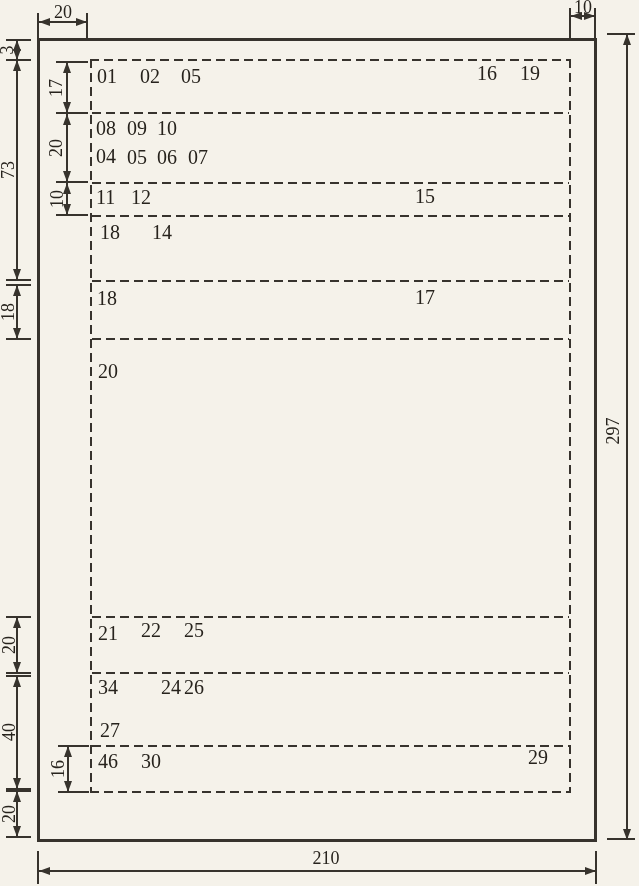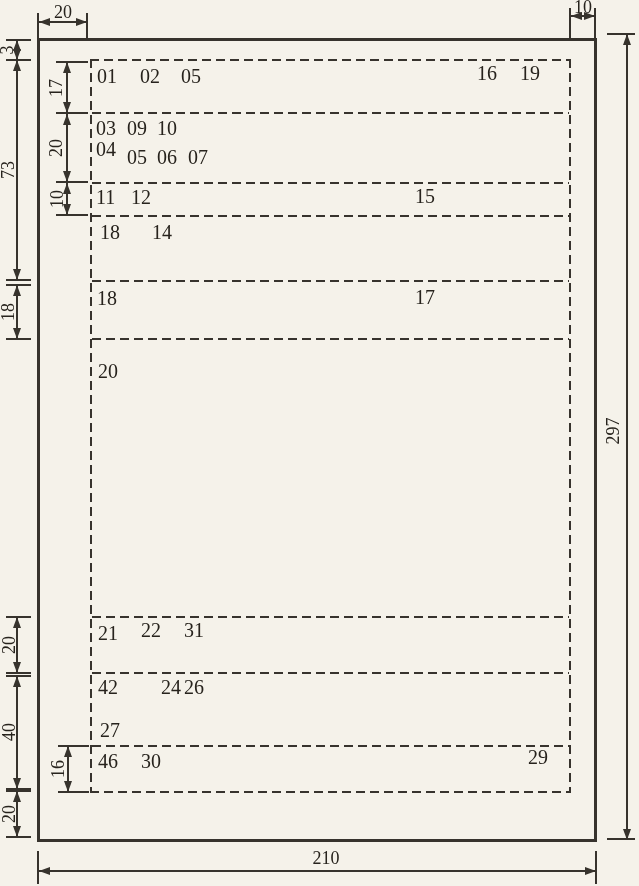--- a/index.html
+++ b/index.html
@@ -47,45 +47,45 @@
   <div class="dh" style="left:92px;top:616px;width:477px;"></div>
   <div class="dh" style="left:92px;top:672px;width:477px;"></div>
   <div class="dh" style="left:92px;top:745px;width:477px;"></div>
 
   <span class="zl" style="left:97px;top:66px;">01</span>
   <span class="zl" style="left:140px;top:66px;">02</span>
   <span class="zl" style="left:181px;top:66px;">05</span>
   <span class="zl" style="left:477px;top:63px;">16</span>
   <span class="zl" style="left:520px;top:63px;">19</span>
 
-  <span class="zl" style="left:96px;top:118px;">03</span>
+  <span class="zl" style="left:96px;top:118px;">08</span>
   <span class="zl" style="left:127px;top:118px;text-align:right;">09</span>
   <span class="zl" style="left:157px;top:118px;">10</span>
-  <span class="zl" style="left:96px;top:139px;">04</span>
+  <span class="zl" style="left:96px;top:146px;">04</span>
   <span class="zl" style="left:127px;top:147px;">05</span>
   <span class="zl" style="left:157px;top:147px;">06</span>
   <span class="zl" style="left:188px;top:147px;">07</span>
 
   <span class="zl" style="left:96px;top:187px;">11</span>
   <span class="zl" style="left:131px;top:187px;">12</span>
   <span class="zl" style="left:415px;top:186px;">15</span>
 
   <span class="zl" style="left:100px;top:222px;">18</span>
   <span class="zl" style="left:152px;top:222px;">14</span>
 
   <span class="zl" style="left:97px;top:288px;">18</span>
   <span class="zl" style="left:415px;top:287px;">17</span>
 
   <span class="zl" style="left:98px;top:361px;">20</span>
 
   <span class="zl" style="left:98px;top:623px;">21</span>
   <span class="zl" style="left:141px;top:620px;">22</span>
-  <span class="zl" style="left:184px;top:620px;">31</span>
+  <span class="zl" style="left:184px;top:620px;">25</span>
 
-  <span class="zl" style="left:98px;top:677px;">42</span>
+  <span class="zl" style="left:98px;top:677px;">34</span>
   <span class="zl" style="left:141px;top:677px;margin-left:20px;">24</span>
   <span class="zl" style="left:184px;top:677px;">26</span>
   <span class="zl" style="left:100px;top:720px;">27</span>
 
   <span class="zl" style="left:98px;top:751px;">46</span>
   <span class="zl" style="left:141px;top:751px;">30</span>
   <span class="zl" style="left:528px;top:747px;">29</span>
 
   <span class="dl dlh" style="left:63px;top:12px;">20</span>
   <div class="sh" style="left:39px;top:21px;width:48px;"></div>

